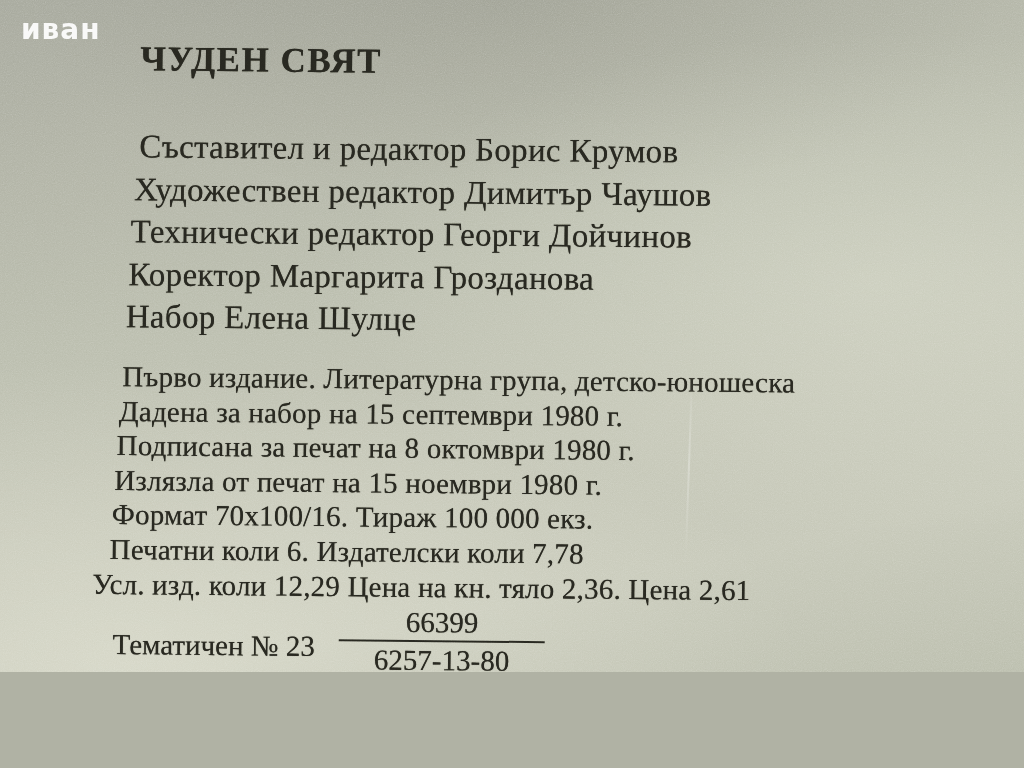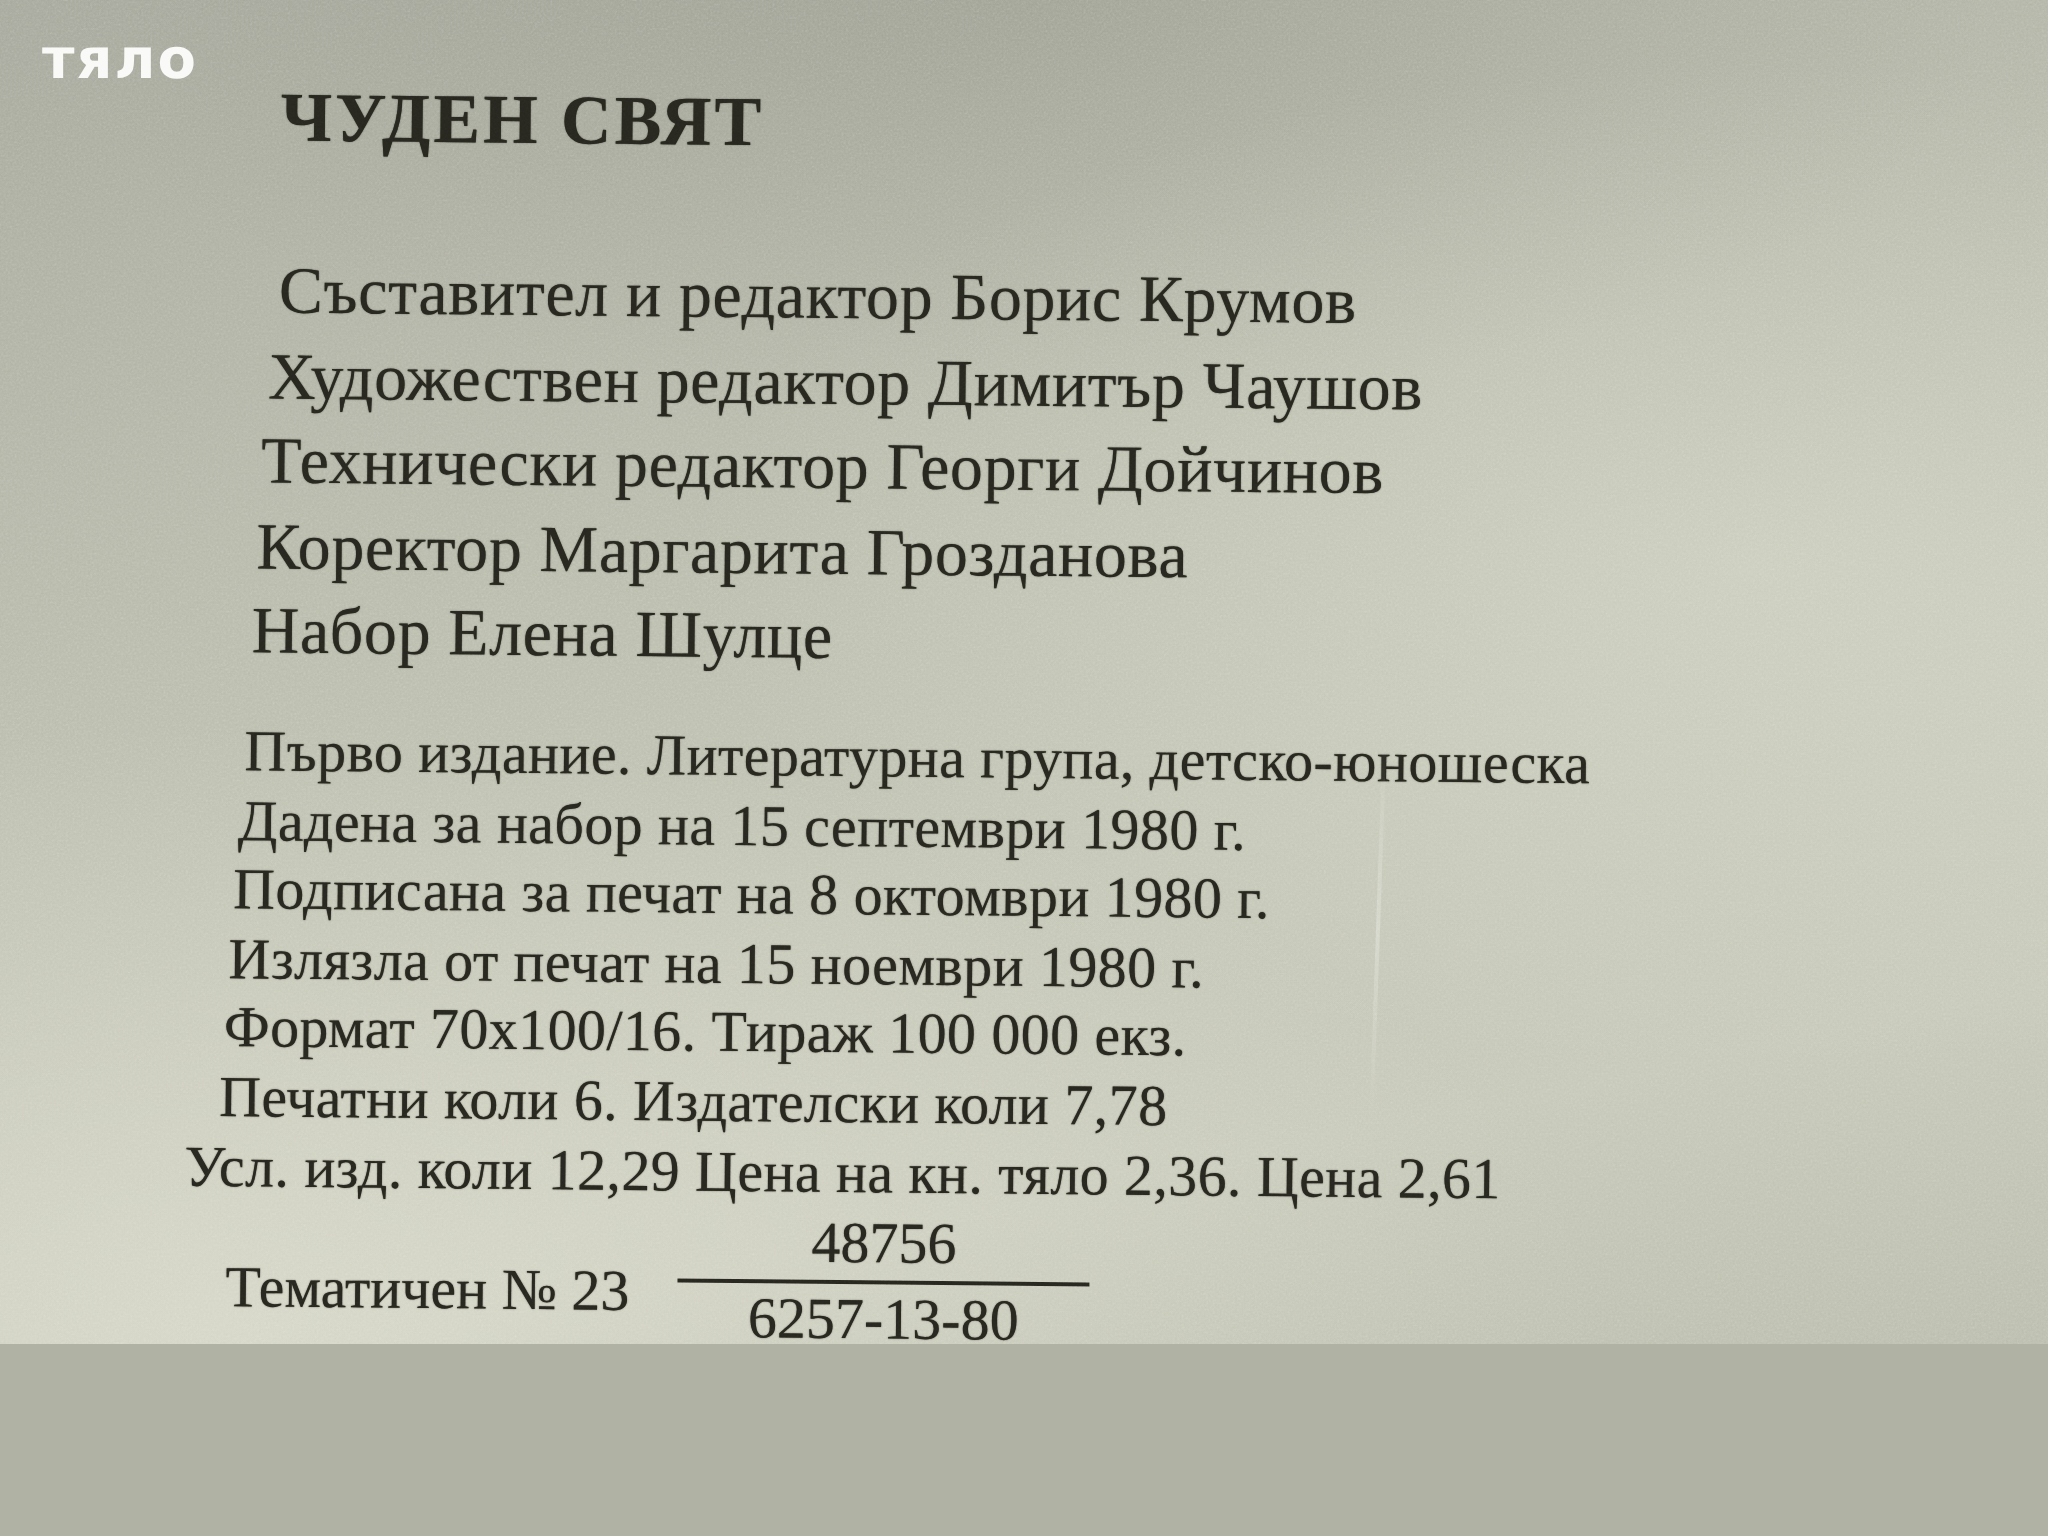--- a/index.html
+++ b/index.html
@@ -88,31 +88,31 @@
       <div class="line" style="margin-left:23px">Подписана за печат на 8 октомври 1980 г.</div>
       <div class="line" style="margin-left:21px">Излязла от печат на 15 ноември 1980 г.</div>
       <div class="line" style="margin-left:19px">Формат 70x100/16. Тираж 100 000 екз.</div>
       <div class="line" style="margin-left:17px">Печатни коли 6. Издателски коли 7,78</div>
       <div class="line" style="margin-left:0">Усл. изд. коли 12,29 Цена на кн. тяло 2,36. Цена 2,61</div>
     </div>
 
     <div class="thematic">
       <div class="thematic-label">Тематичен № 23</div>
       <div class="fraction">
-        <div class="num">48756</div>
+        <div class="num">66399</div>
         <div class="bar"></div>
         <div class="den">6257-13-80</div>
       </div>
     </div>
 
   </div>
 
   <div class="crease"></div>
 
-  <div class="wm-ivan">тяло</div>
+  <div class="wm-ivan">иван</div>
 
   <div class="wm-bazar">
     <span class="l l1">B</span>
     <span class="l l2">A</span>
     <span class="l l3">Z</span>
     <span class="bag">
       <span class="bag-handle"></span>
       <span class="bag-body"></span>
     </span>
     <span class="l l4">R</span>

